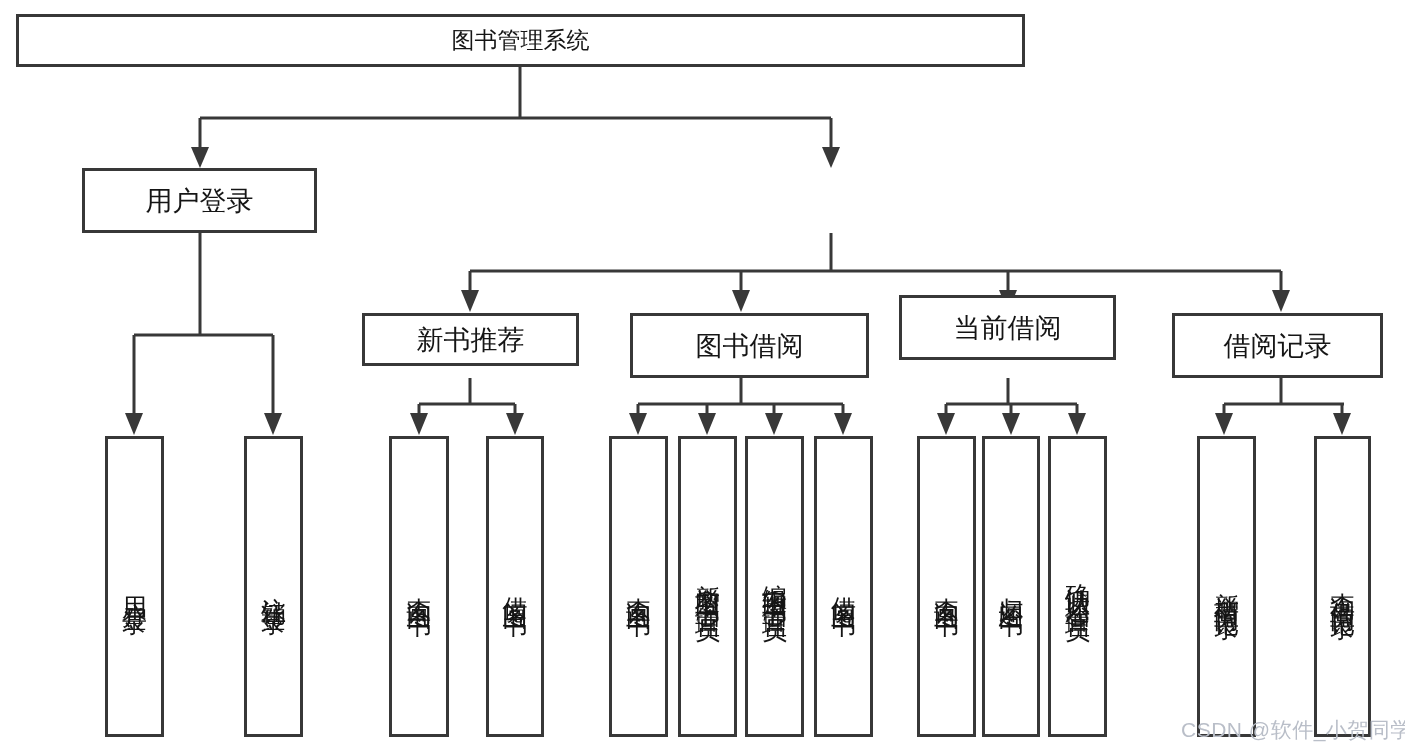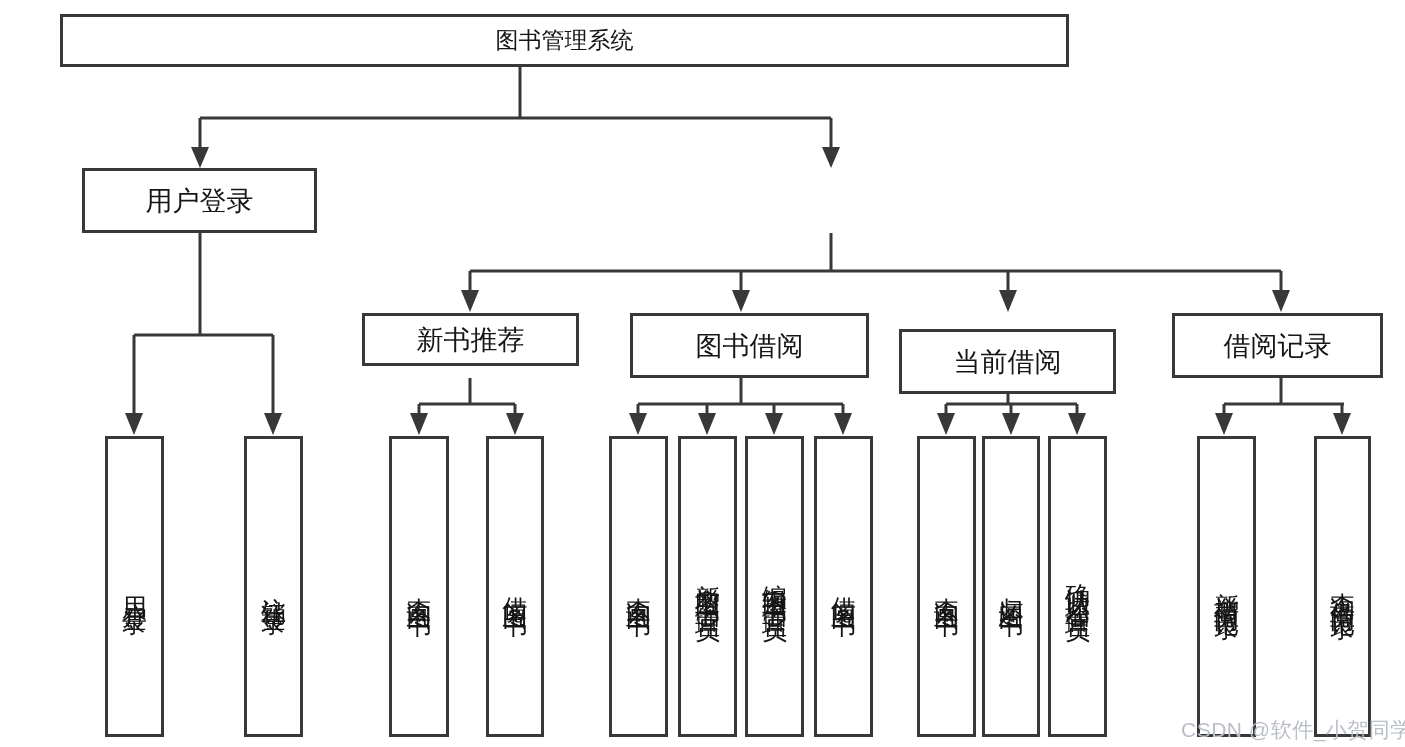--- a/index.html
+++ b/index.html
@@ -84,27 +84,27 @@
       <polygon points="765,413 783,413 774,435"></polygon>
       <polygon points="834,413 852,413 843,435"></polygon>
       <polygon points="937,413 955,413 946,435"></polygon>
       <polygon points="1002,413 1020,413 1011,435"></polygon>
       <polygon points="1068,413 1086,413 1077,435"></polygon>
       <polygon points="1215,413 1233,413 1224,435"></polygon>
       <polygon points="1333,413 1351,413 1342,435"></polygon>
     </g>
   </svg>
 
-  <div class="node root-node" style="left:16px; top:14px; width:1009px; height:53px;margin-left:44px;">图书管理系统</div>
+  <div class="node root-node" style="left:16px; top:14px; width:1009px; height:53px;">图书管理系统</div>
 
   <div class="node branch-node" style="left:82px; top:168px; width:235px; height:65px;">用户登录</div>
 
   <div class="node branch-node" style="left:362px; top:313px; width:217px; height:53px;">新书推荐</div>
   <div class="node branch-node" style="left:630px; top:313px; width:239px; height:65px;">图书借阅</div>
-  <div class="node branch-node" style="left:899px; top:329px; width:217px; height:65px;">当前借阅</div>
+  <div class="node branch-node" style="left:899px; top:295px; width:217px; height:65px;">当前借阅</div>
   <div class="node branch-node" style="left:1172px; top:313px; width:211px; height:65px;">借阅记录</div>
 
   <div class="node leaf-node" style="left:105px; top:436px; width:59px; height:301px;">用户登录</div>
   <div class="node leaf-node" style="left:244px; top:436px; width:59px; height:301px;">注销登录</div>
 
   <div class="node leaf-node" style="left:389px; top:436px; width:60px; height:301px;">查询图书</div>
   <div class="node leaf-node" style="left:486px; top:436px; width:58px; height:301px;">借阅图书</div>
 
   <div class="node leaf-node" style="left:609px; top:436px; width:59px; height:301px;">查询图书</div>
   <div class="node leaf-node" style="left:678px; top:436px; width:59px; height:301px;">新增图书（管理员）</div>

